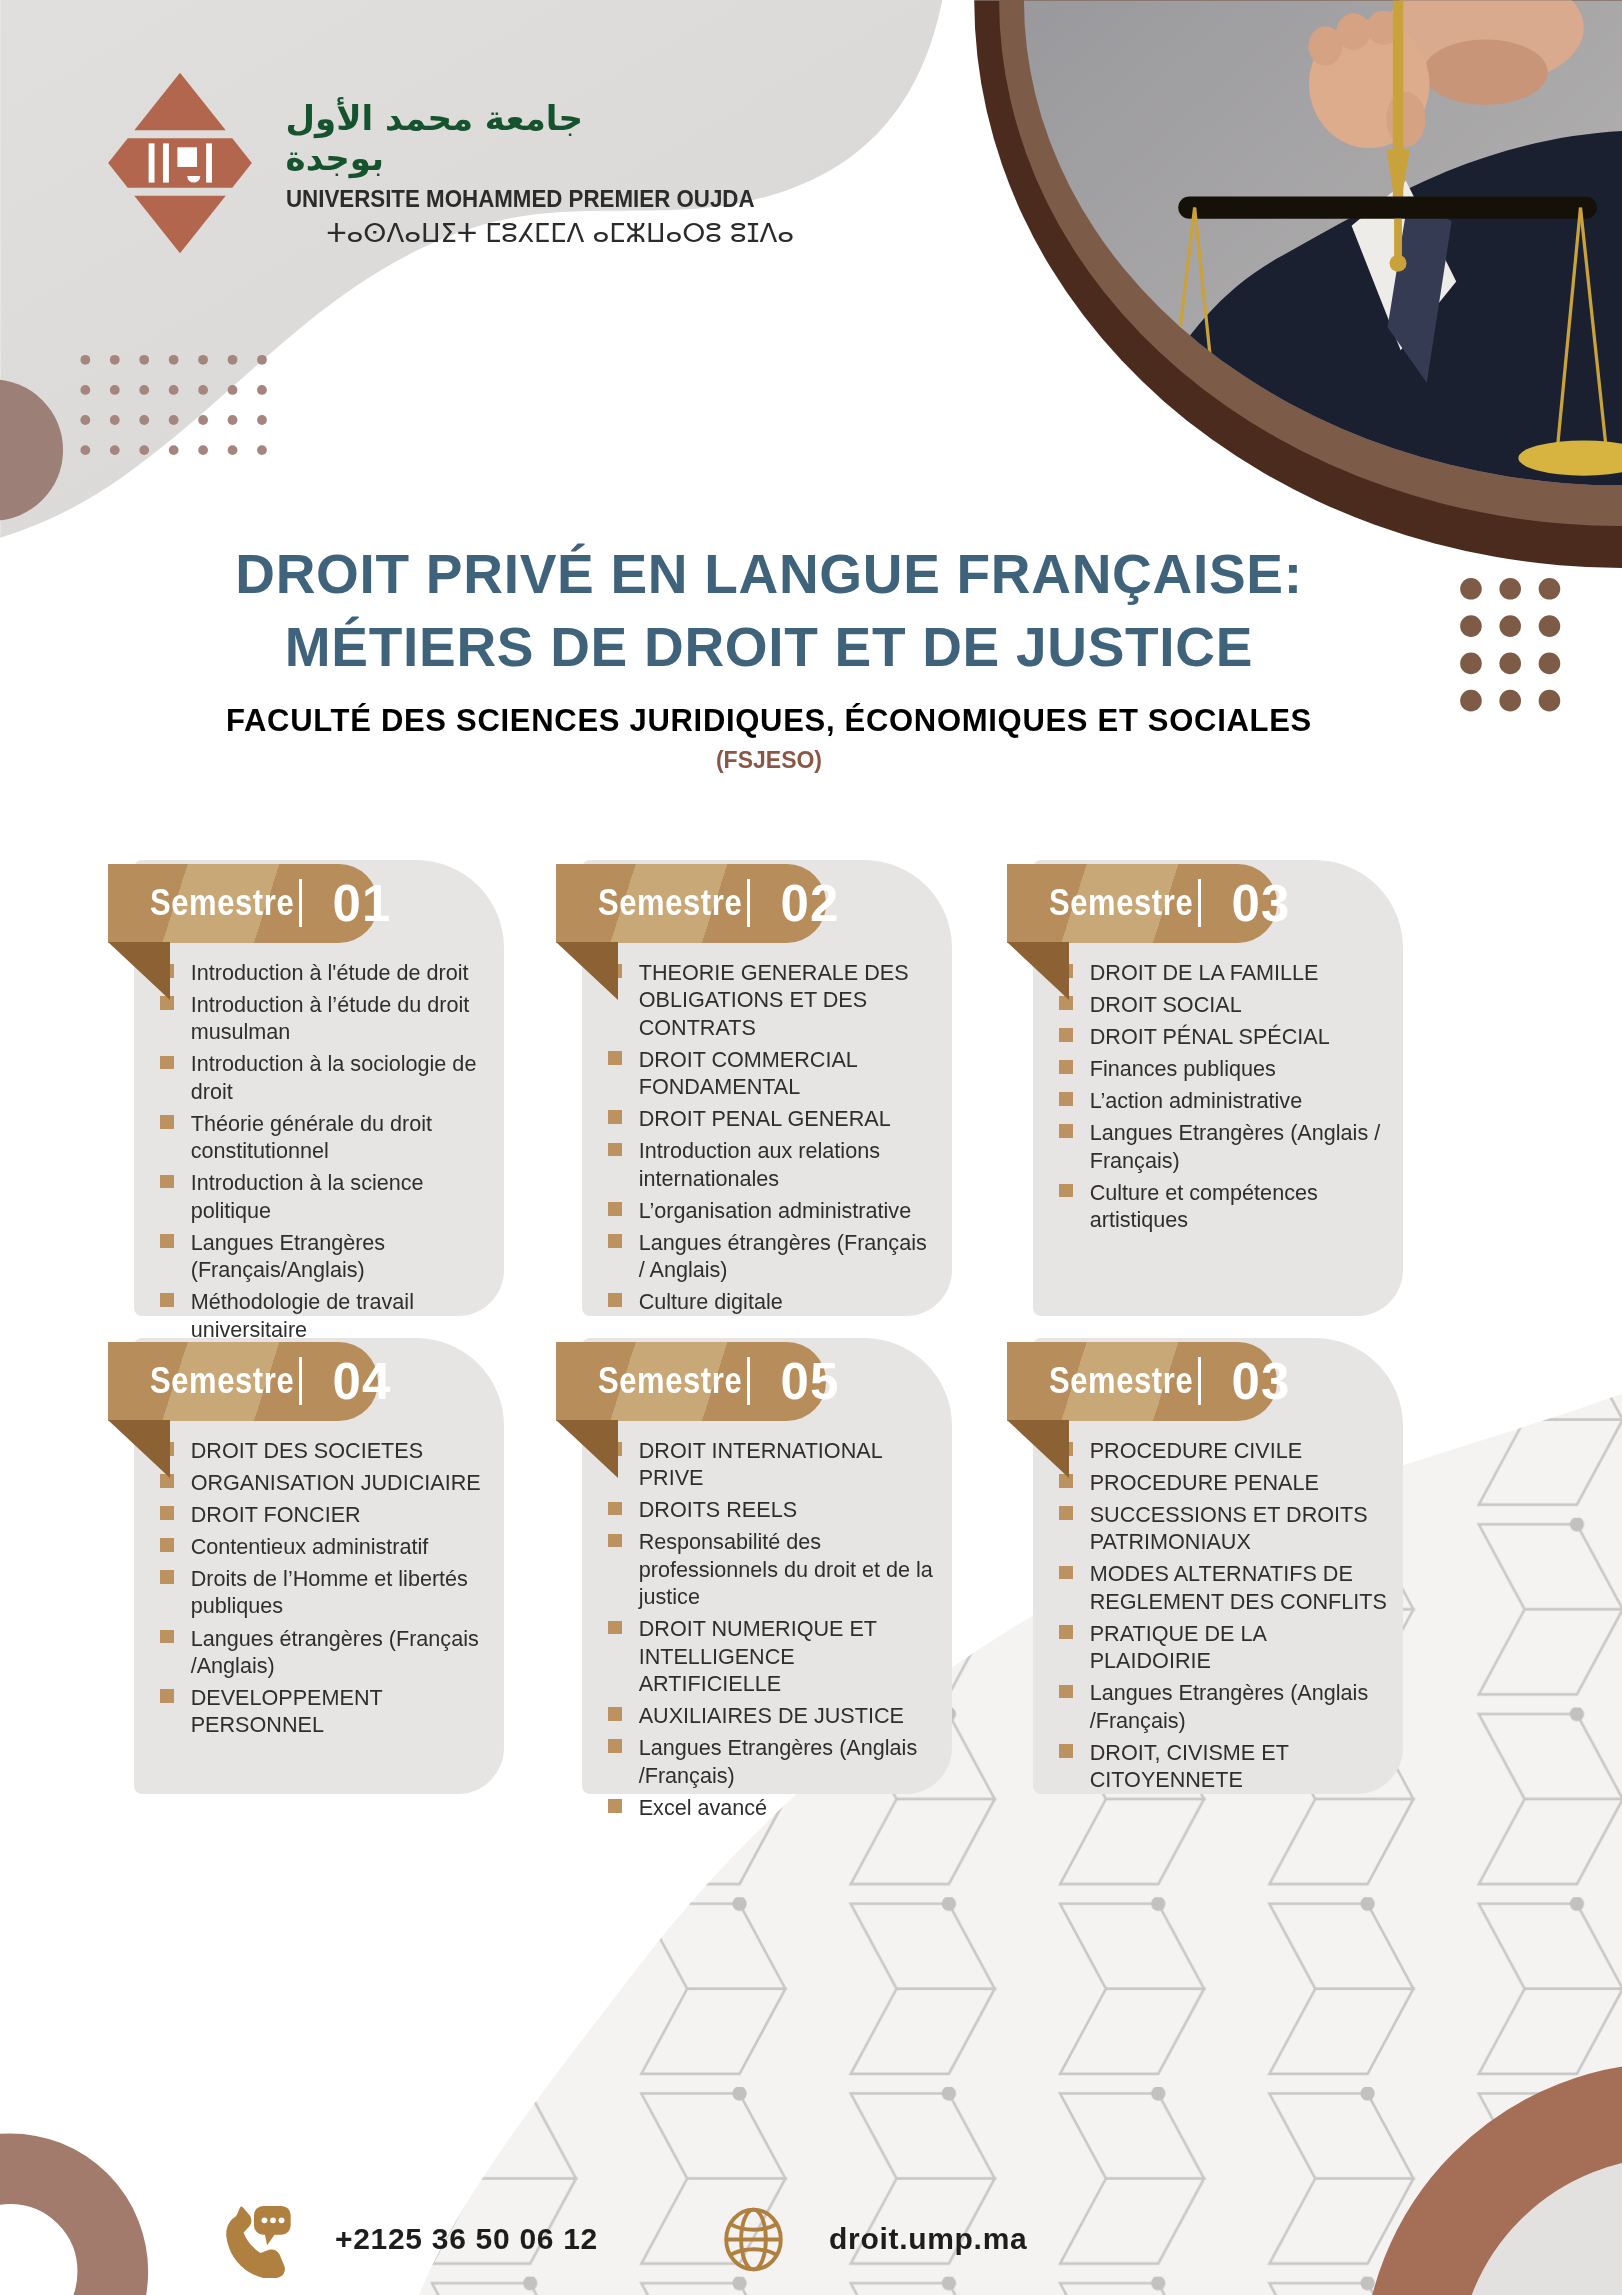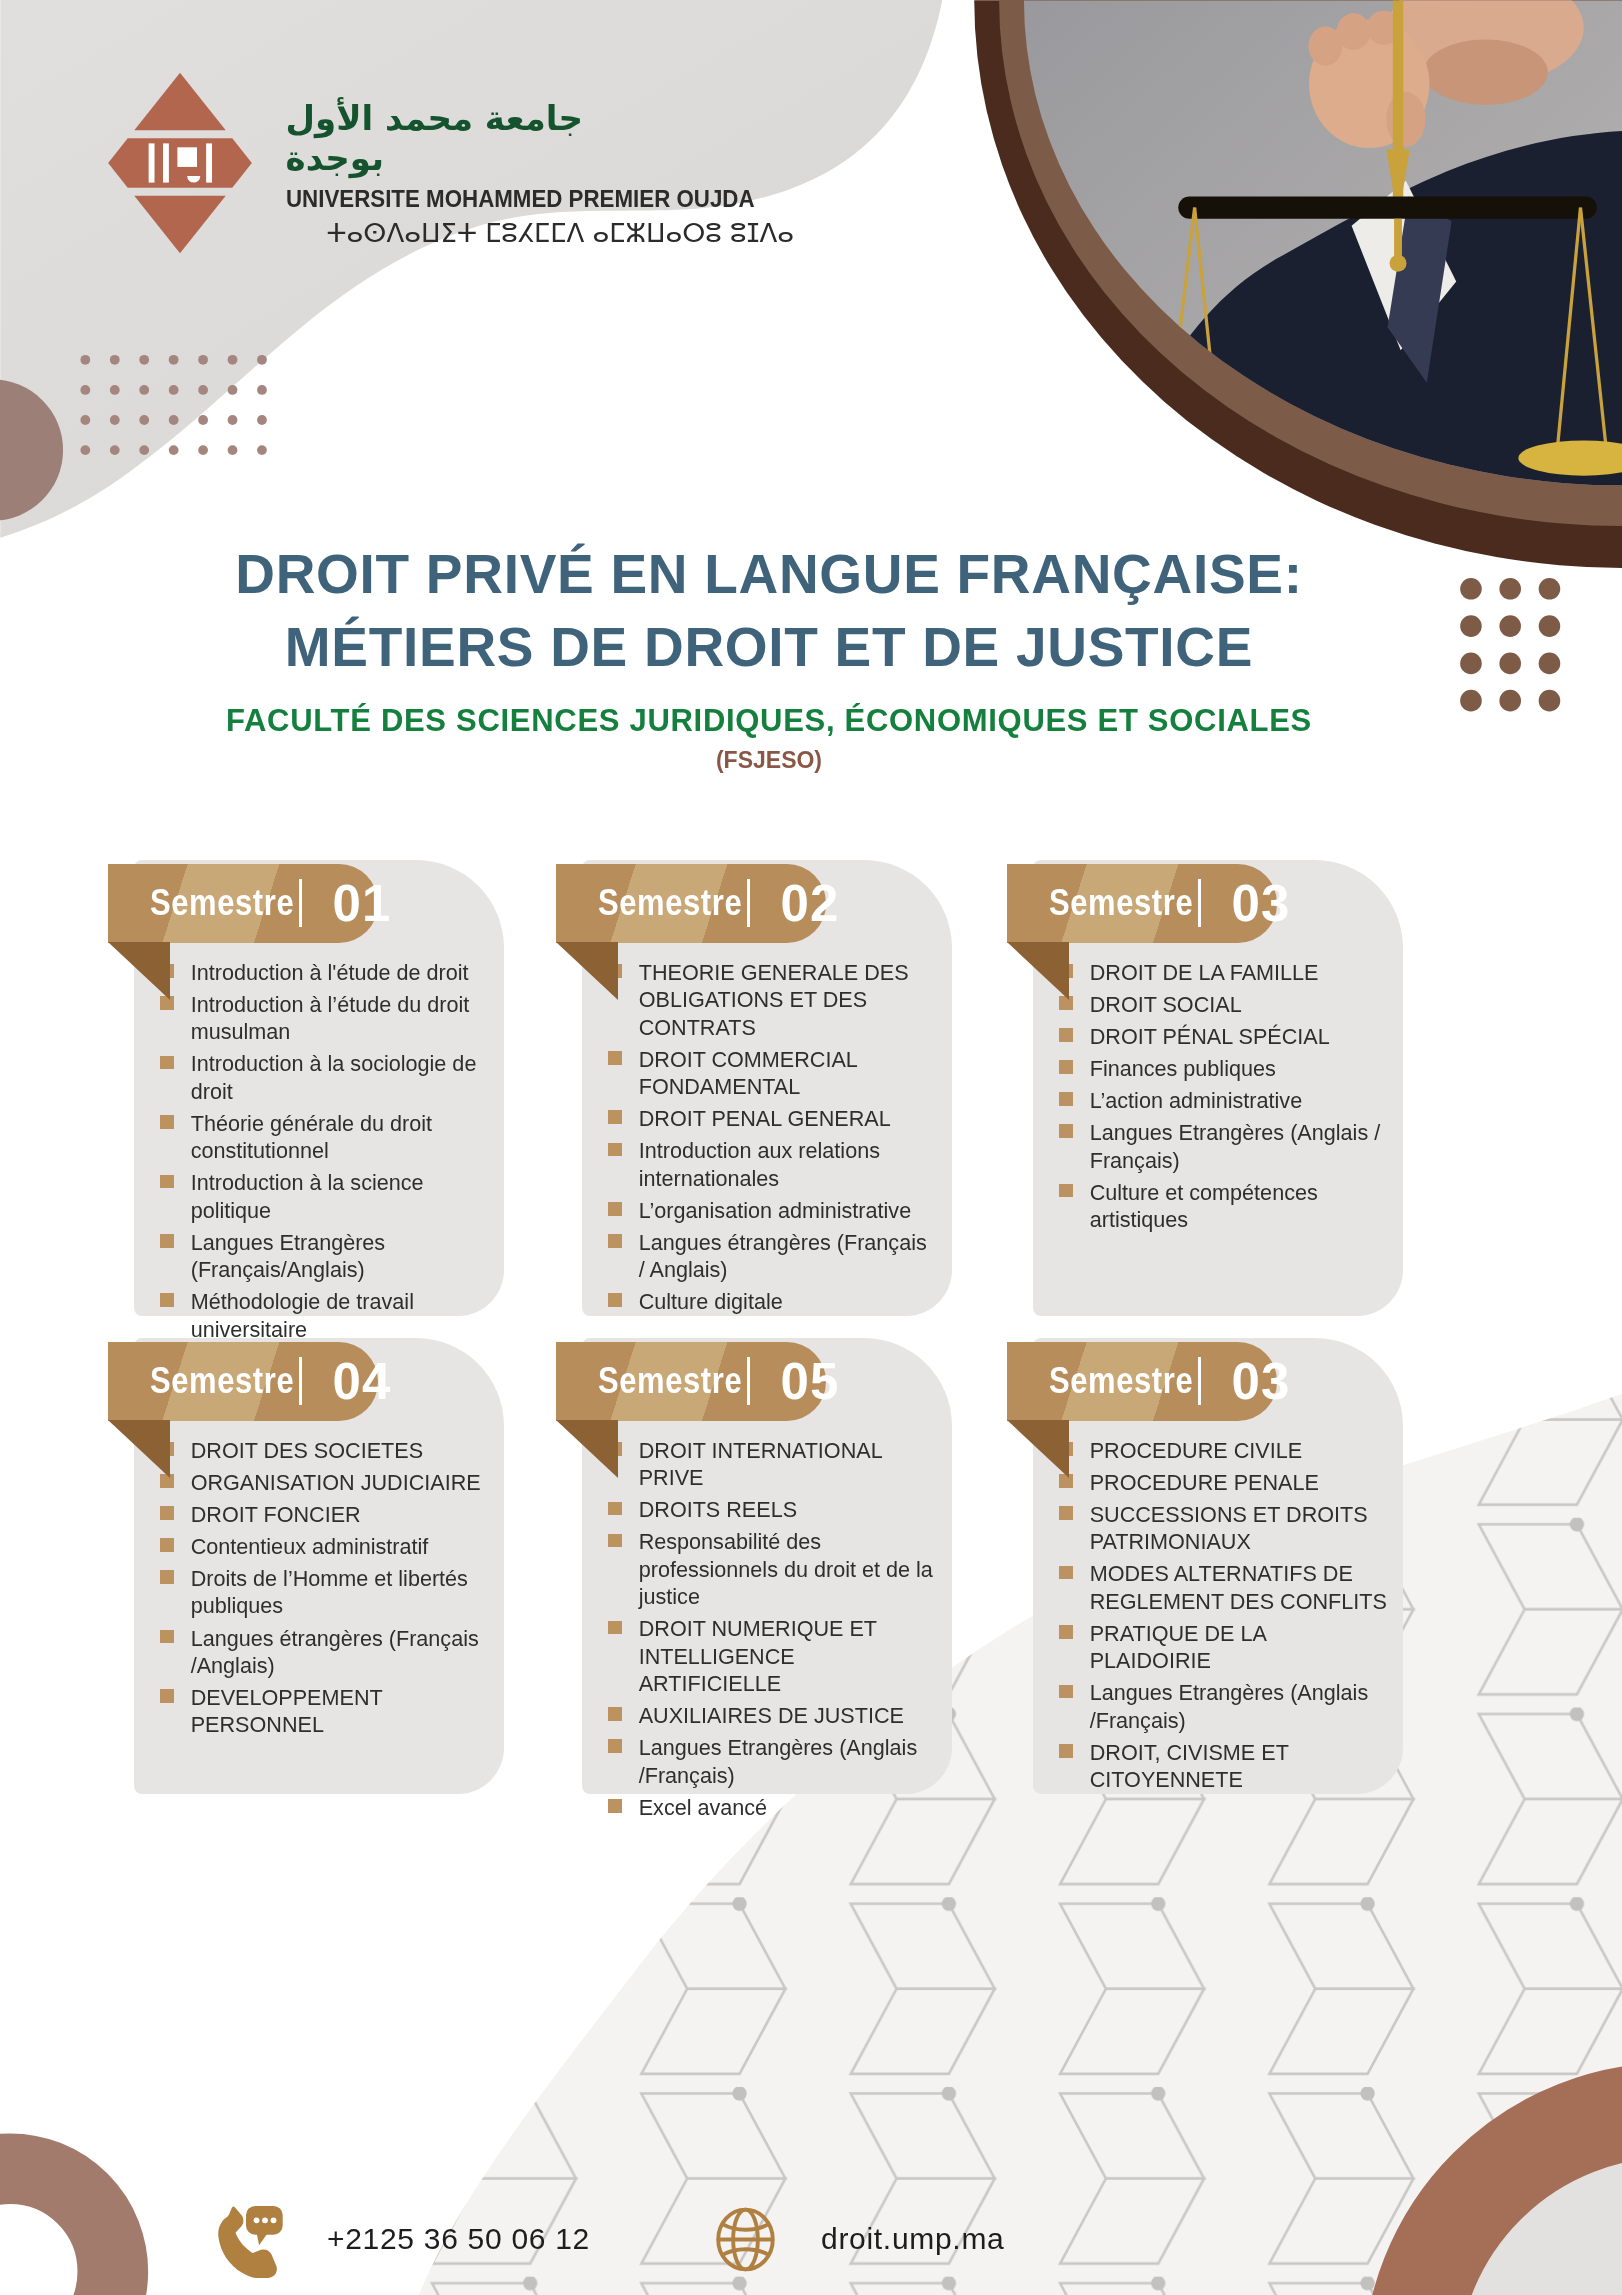--- a/index.html
+++ b/index.html
@@ -19,21 +19,21 @@
   .brand { position:absolute; left:98px; top:65px; z-index:3; display:flex; }
   .brand-logo { width:164px; height:196px; }
   .brand-text { margin-left:23.6px; padding-top:33px; width:366px; }
   .uni-ar { font-family:"DejaVu Sans", sans-serif; font-size:34px; font-weight:bold; color:#14532d; text-align:left; }
   .uni-fr { font-size:23px; font-weight:bold; color:#2b2b2b; margin-top:7.9px; letter-spacing:0px; transform:scaleX(.97); transform-origin:left; white-space:nowrap; }
   .uni-ber { font-family:"DejaVu Sans", sans-serif; font-size:26px; color:#2b2b2b; margin-top:5.2px; white-space:nowrap;margin-left:41px; }
 
   
   .title-wrap { position:absolute; left:0; top:538px; width:1538px; text-align:center; z-index:3; }
   .main-title { font-size:55px; font-weight:bold; color:#3f637a; line-height:1.32; letter-spacing:0.7px; }
-  .sub-title { margin-top:19.6px; font-size:31px; font-weight:bold; color:#15803d; letter-spacing:0.7px; }
+  .sub-title { margin-top:19.6px; font-size:31px; font-weight:bold; color:#000000; letter-spacing:0.7px; }
   .sub-title-2 { margin-top:7.9px; font-size:23px; font-weight:bold; color:#8a5747; }
 
   
   .card {
     position:absolute; width:370px; height:456px;
     background:#e6e5e3;
     border-radius:7.9px 88px 46px 7.9px;
     z-index:3;
   }
   .banner {
@@ -49,21 +49,21 @@
     position:absolute; left:-26px; top:82px; width:62px; height:58px;
     background:#8c6133;
     clip-path:polygon(0 0, 100% 0, 100% 100%);
   }
   .items { list-style:none; padding:99px 15.7px 0 26px; }
   .item { display:flex; margin-bottom:4.6px; }
   .sq { width:13.7px; height:13.7px; background:#bc9360; margin:5.2px 17px 0 0; flex:none; }
   .txt { font-size:21.6px; line-height:1.27; color:#2e2e2e; }
 
   
-  .footer { position:absolute; left:0; top:2193px; width:1568px; height:102px; z-index:3; }
+  .footer { position:absolute; left:8px; top:2193px; width:1568px; height:102px; z-index:3;font-weight:bold; }
   .phone-icon { position:absolute; left:208px; top:9.2px; width:76px; height:76px; }
   .phone-text { position:absolute; left:327px; top:29px; font-size:30px; color:#1d1d1d; letter-spacing:0.7px; }
   .globe-icon { position:absolute; left:713px; top:14.4px; width:65px; height:65px; }
   .site-text { position:absolute; left:821px; top:29px; font-size:30px; color:#1d1d1d; letter-spacing:0.7px; }
 </style>
 </head>
 <body>
 
 <div class="page">
 

